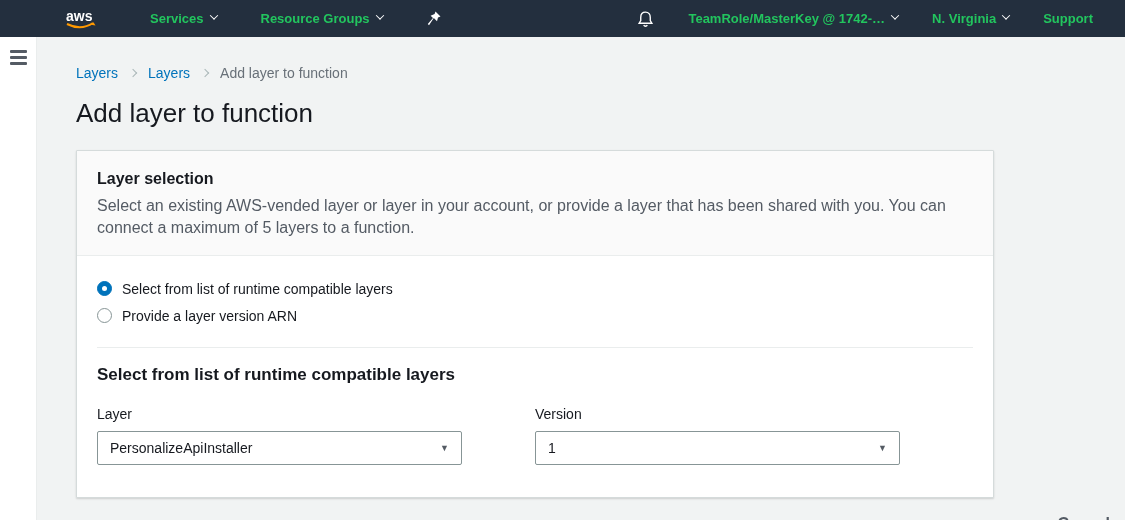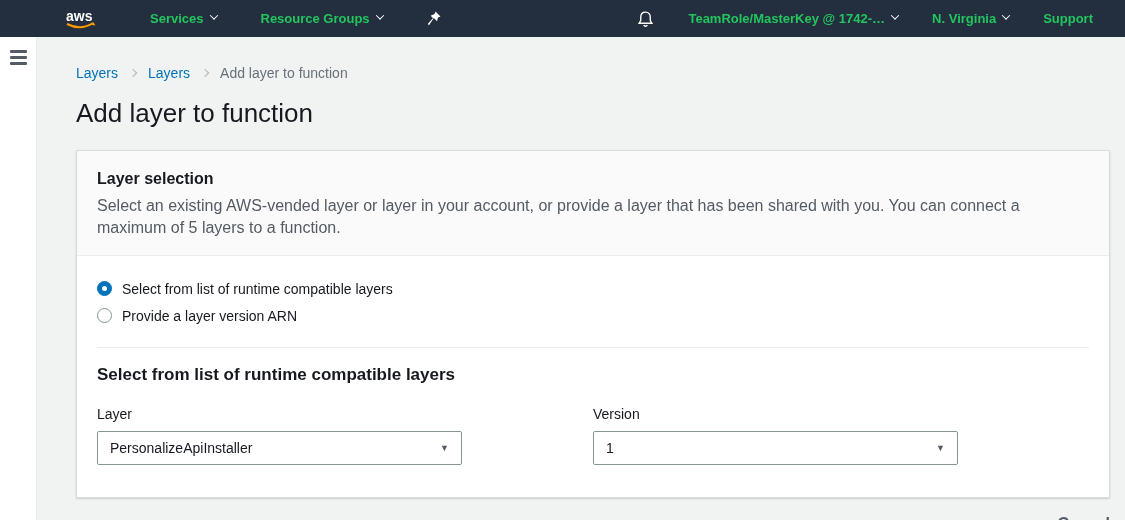--- a/index.html
+++ b/index.html
@@ -26,21 +26,21 @@
   .main{flex:1;background:var(--page_bg);padding:28px 15px 0 39px;overflow:hidden;}
 
   
   .breadcrumb{display:flex;align-items:center;gap:12px;font-size:14px;margin-bottom:17px;}
   .crumb-link{color:var(--link_blue);cursor:pointer;}
   .crumb-current{color:#687078;}
   .crumb-sep{width:6px;height:6px;border-top:1.6px solid #aab7b8;border-right:1.6px solid #aab7b8;transform:rotate(45deg);display:inline-block;}
   .page-title{font-size:26px;font-weight:400;color:var(--text_dark);margin-bottom:21px;}
 
   
-  .card{background:#fff;border:1px solid var(--border);border-radius:1px;box-shadow:0 1px 2px rgba(0,0,0,.15);width:1034px;}
+  .card{background:#fff;border:1px solid var(--border);border-radius:1px;box-shadow:0 1px 2px rgba(0,0,0,.15);width:918px;}
   .card-header{background:#fafafa;padding:19px 20px 15px;border-bottom:1px solid #eaeded;}
   .card-title{font-size:16px;font-weight:700;color:var(--text_dark);margin-bottom:7px;}
   .card-desc{font-size:16px;color:var(--text_secondary);line-height:1.4;}
   .card-body{padding:25px 20px 32px;}
 
   
   .radio-row{display:flex;align-items:center;gap:10px;margin-bottom:11px;cursor:pointer;}
   .radio{width:15px;height:15px;border-radius:50%;border:1px solid #879596;background:#fff;position:relative;flex-shrink:0;}
   .radio.checked{background:var(--link_blue);border-color:var(--link_blue);}
   .radio.checked::after{content:"";position:absolute;left:50%;top:50%;width:5px;height:5px;margin:-2.5px 0 0 -2.5px;border-radius:50%;background:#fff;}

